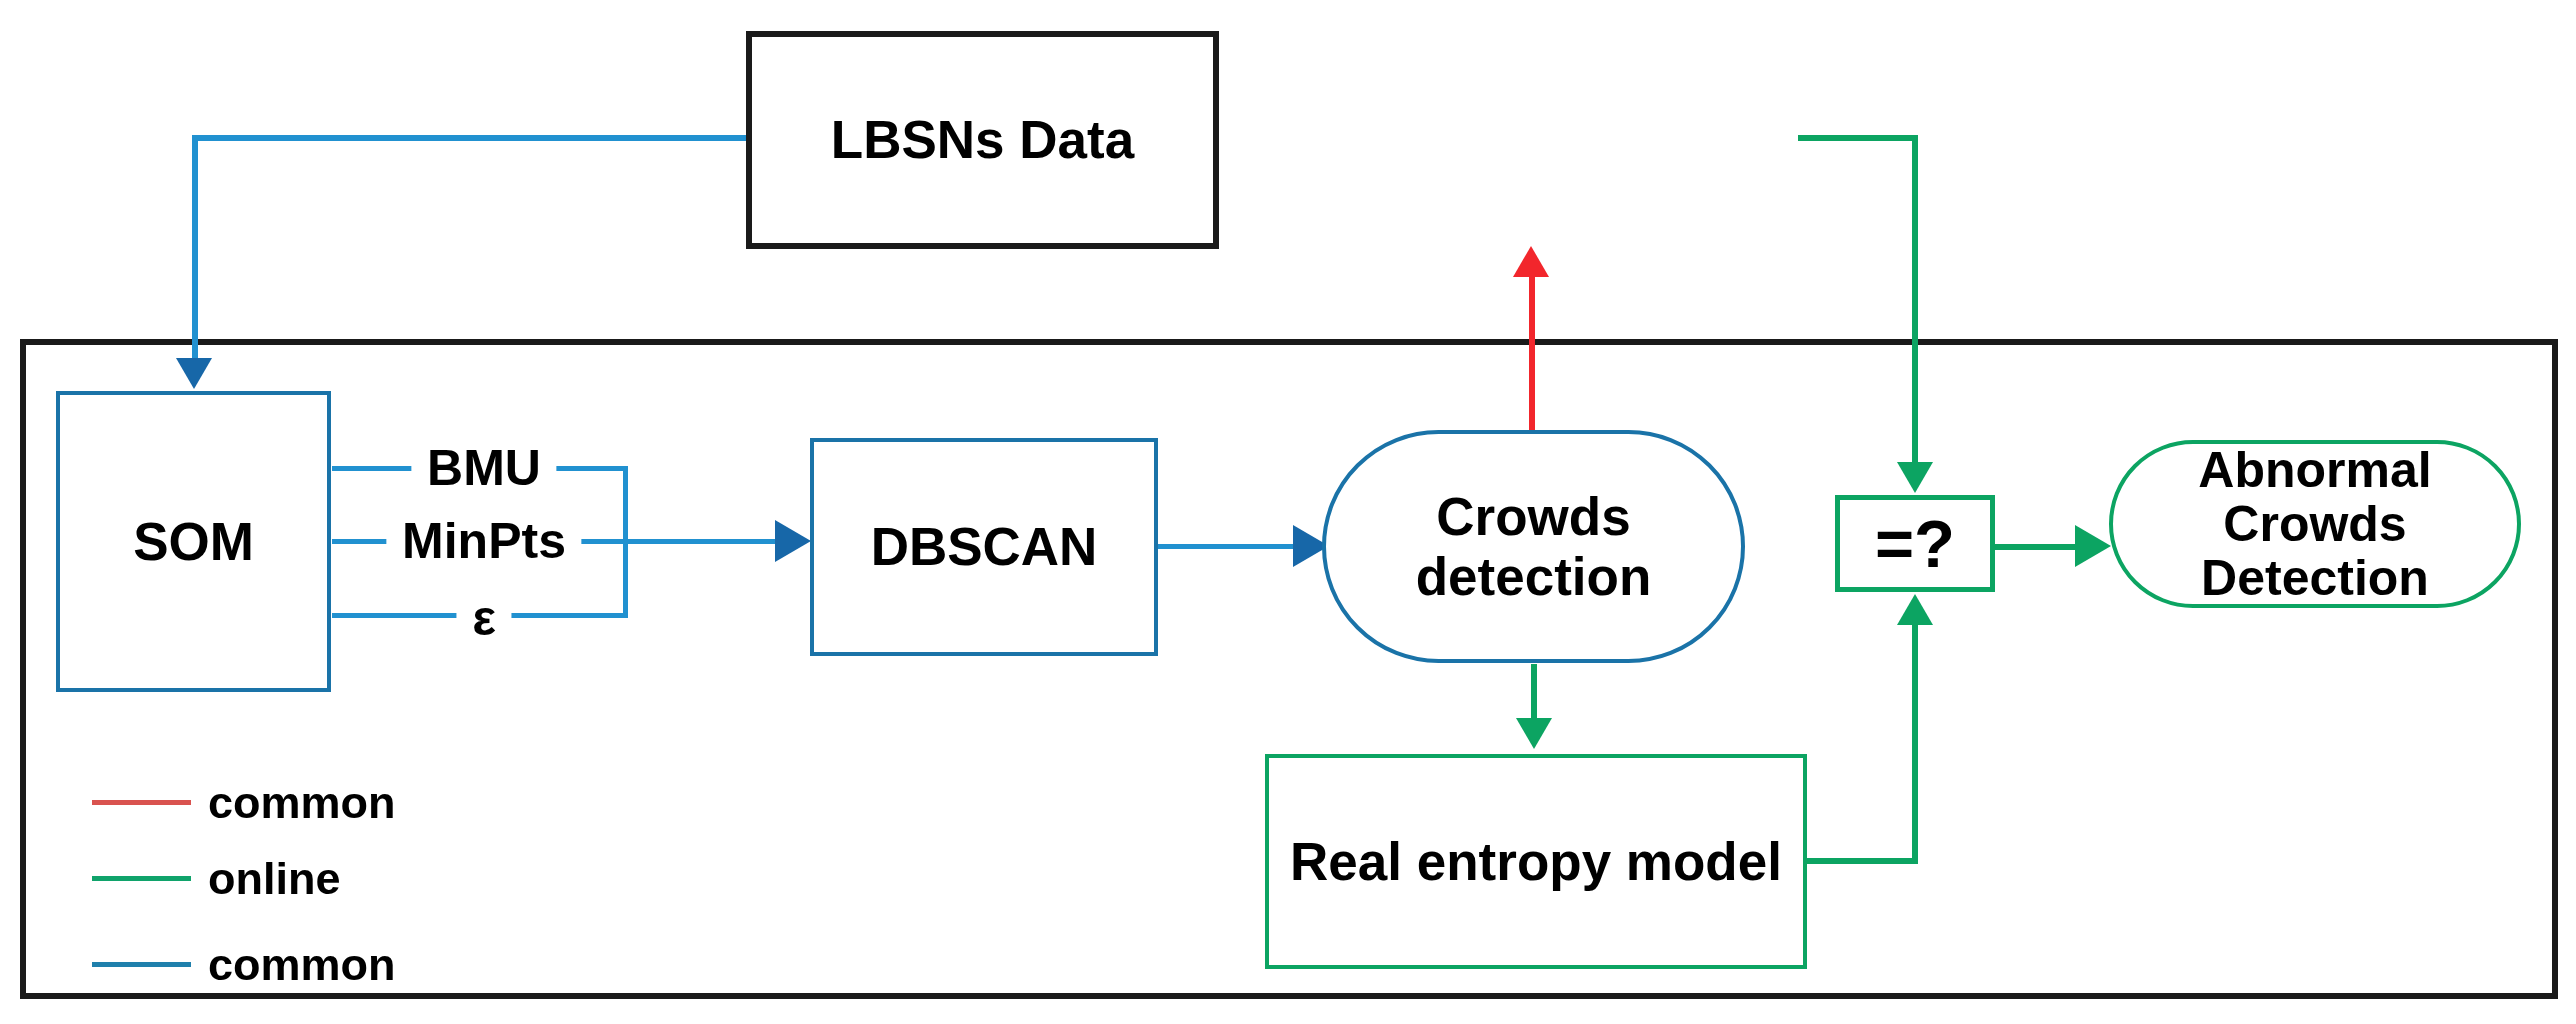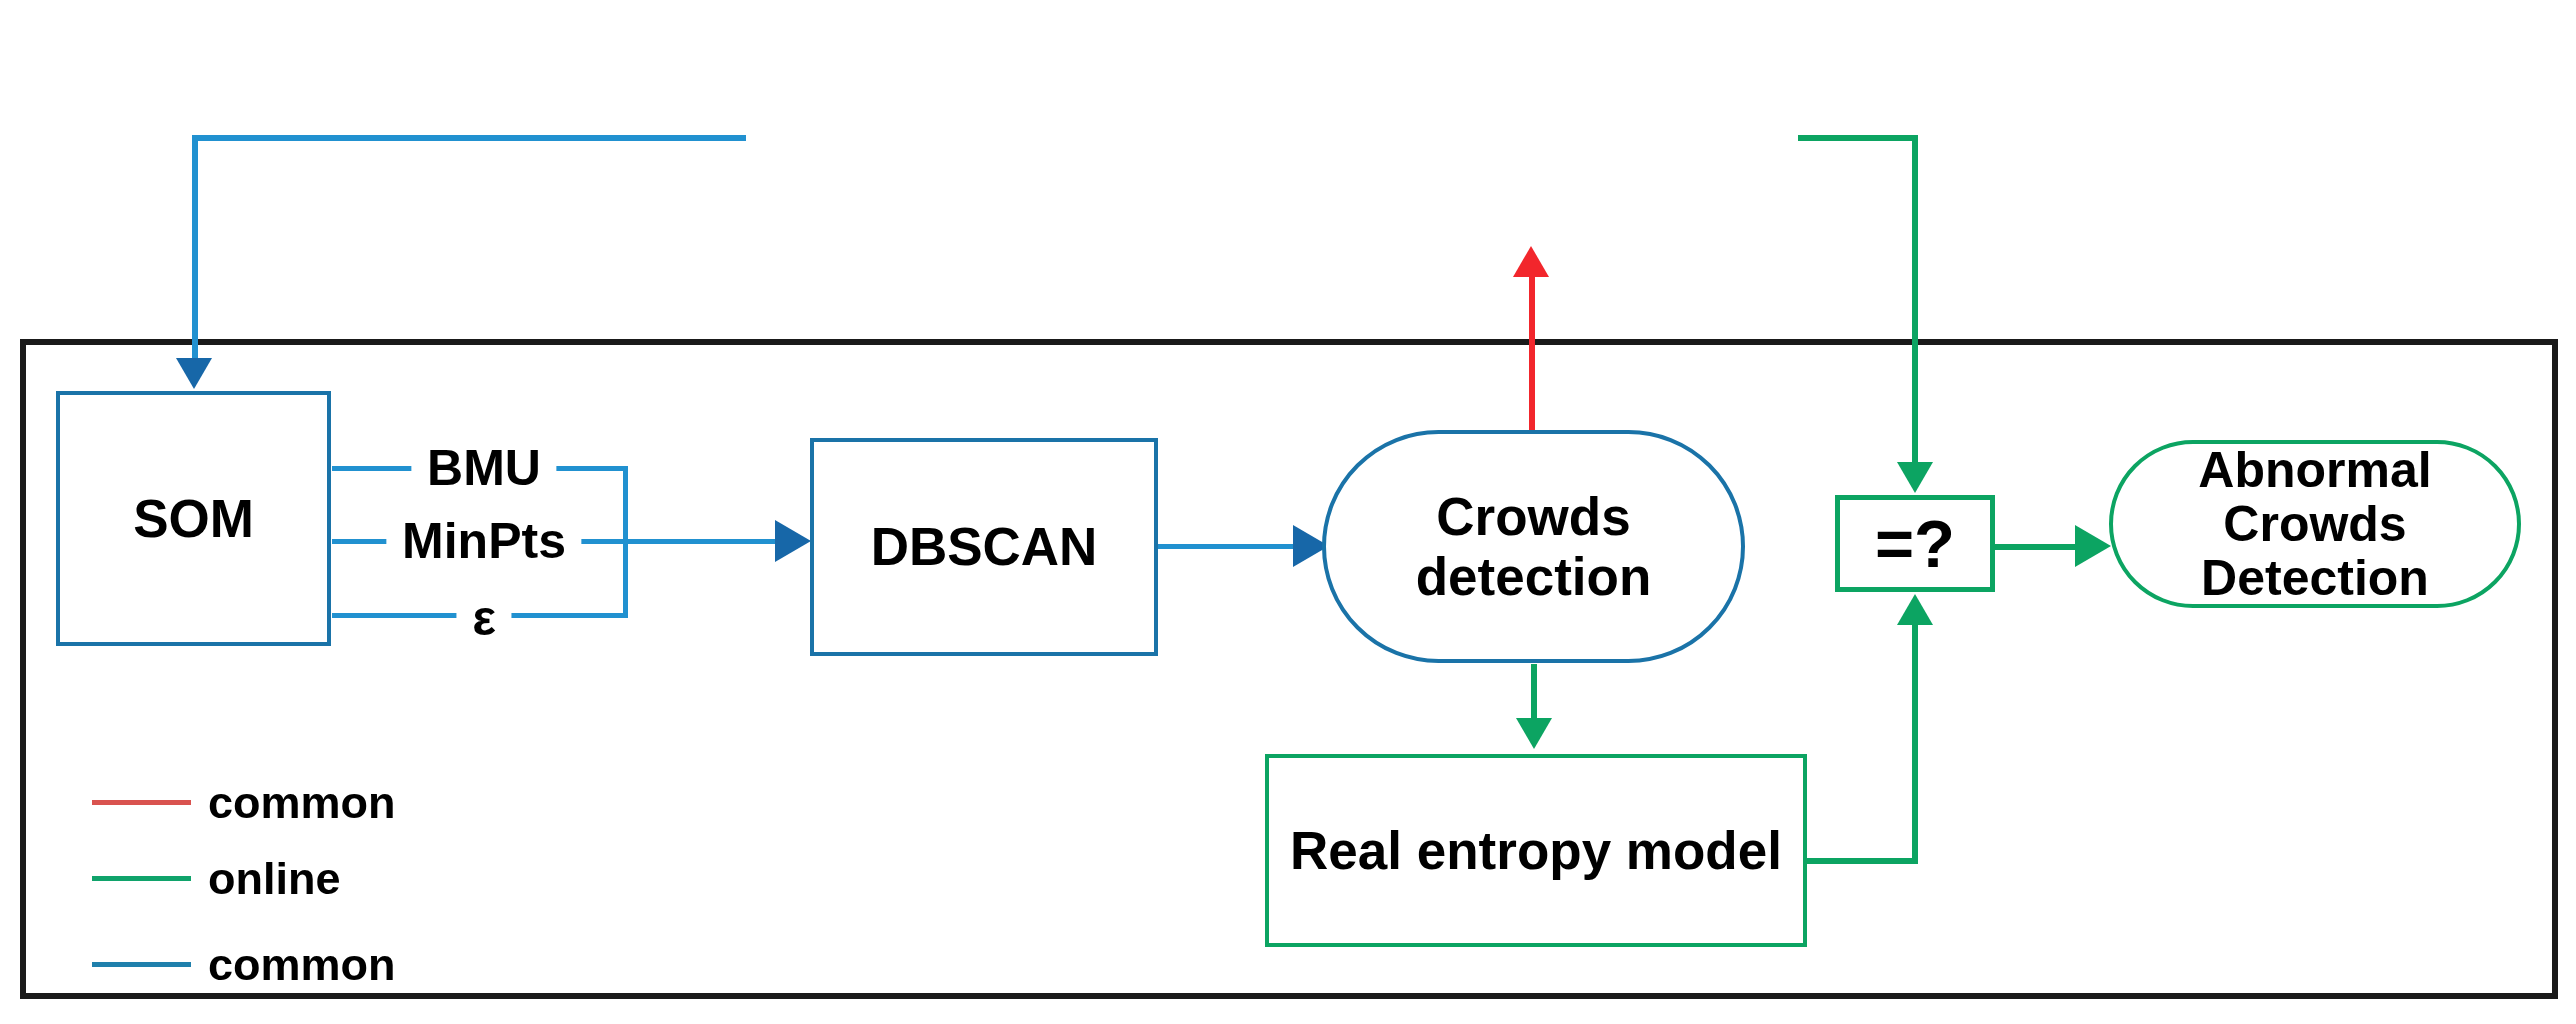--- a/index.html
+++ b/index.html
@@ -89,23 +89,26 @@
   <div class="seg green" style="left:1531px;top:664px;width:5.5px;height:56px;"></div>
   <div class="arr down green" style="left:1516px;top:718px;"></div>
 
   <div class="seg green" style="left:1807px;top:858px;width:111px;height:5.5px;"></div>
   <div class="seg green" style="left:1912px;top:625px;width:5.5px;height:238px;"></div>
   <div class="arr up green" style="left:1897px;top:594px;"></div>
 
   <div class="seg green" style="left:1995px;top:544px;width:80px;height:5.5px;"></div>
   <div class="arr right green" style="left:2075px;top:525px;"></div>
 
+  <div class="node b-black fs-main" style="left:746px;top:30.5px;width:473px;height:218px;">
+    <span class="lbl">LBSNs Data</span>
+  </div>
 
 
-  <div class="node b-blue fs-main" style="left:56px;top:391px;width:275px;height:255px;">
+  <div class="node b-blue fs-main" style="left:56px;top:391px;width:275px;height:301px;">
     <span class="lbl">SOM</span>
   </div>
 
   <div class="node b-blue fs-main" style="left:810px;top:438px;width:348px;height:218px;">
     <span class="lbl">DBSCAN</span>
   </div>
 
   <div class="node b-blue stadium fs-main" style="left:1322px;top:430px;width:423px;height:233px;">
     <span class="lbl">
       <span>Crowds</span><br>
@@ -118,21 +121,21 @@
   </div>
 
   <div class="node b-green stadium fs-abn" style="left:2109px;top:440px;width:412px;height:168px;border-radius:106px;line-height:1.08;">
     <span class="lbl">
       <span>Abnormal</span><br>
       <span>Crowds</span><br>
       <span>Detection</span>
     </span>
   </div>
 
-  <div class="node b-green fs-main" style="left:1265px;top:754px;width:542px;height:193px;">
+  <div class="node b-green fs-main" style="left:1265px;top:754px;width:542px;height:215px;">
     <span class="lbl">Real entropy model</span>
   </div>
 
   <span class="edge-label" style="left:484px;top:468px;">BMU</span>
   <span class="edge-label" style="left:484px;top:541px;">MinPts</span>
   <span class="edge-label" style="left:484px;top:618px;">ε</span>
 
   <div class="legend-row" style="left:92px;top:775px;">
     <div class="legend-swatch" style="background-color: rgb(217, 83, 79);"></div>
     <span class="legend-text">common</span>

